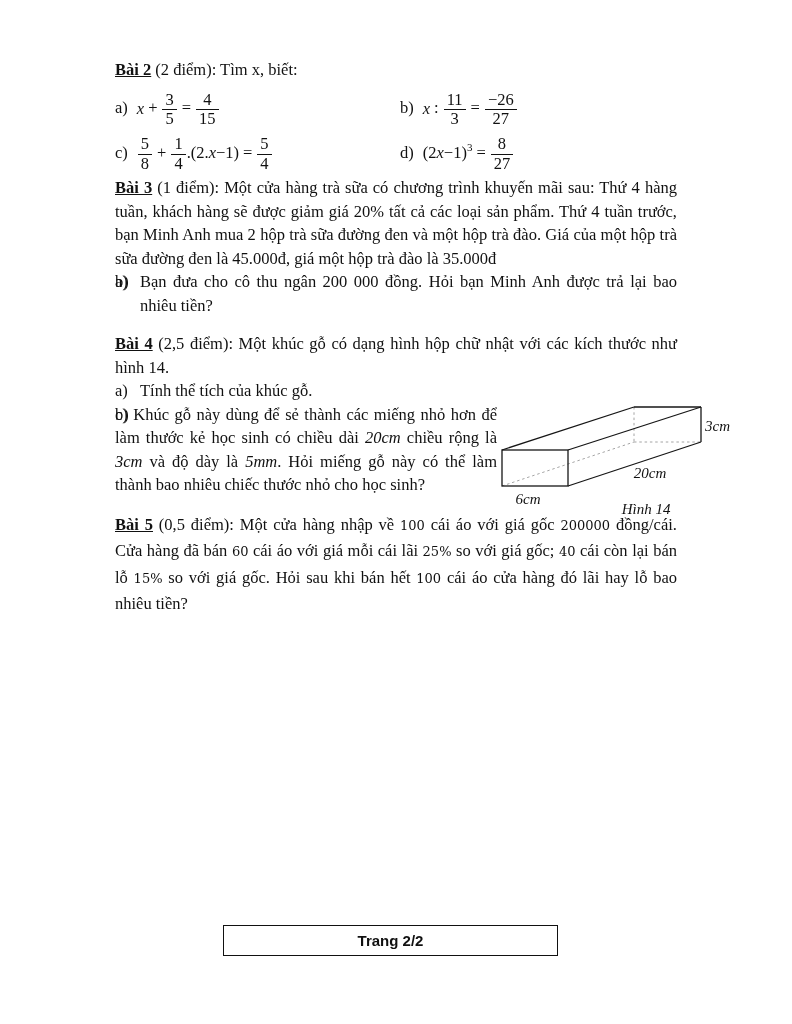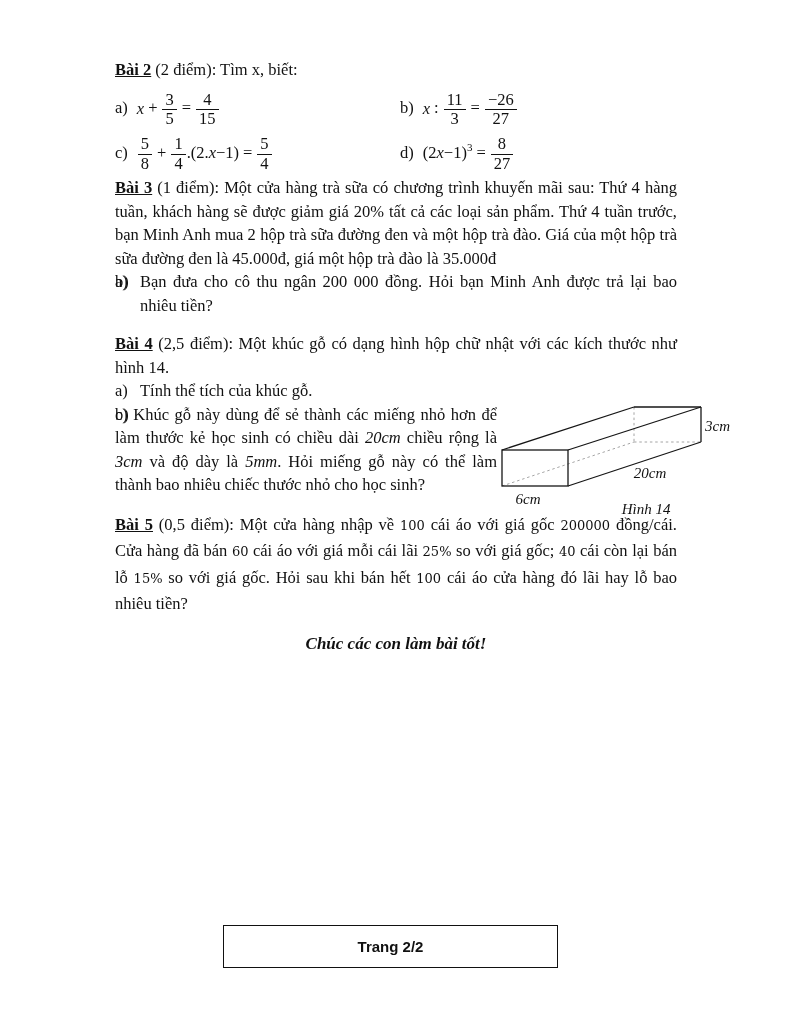--- a/index.html
+++ b/index.html
@@ -36,21 +36,21 @@
   .mi { font-style:italic; }
   .mn { font-family:"DejaVu Serif", serif; font-size:13px; }
   .bai5 { line-height:25.5px; margin-top:15px; }
   .wish { text-align:center; font-weight:bold; font-style:italic; font-size:17px; margin-top:17px; }
   
   .fig { position:absolute; left:495px; top:397px; width:245px; height:126px; }
   .fig svg { width:100%; height:100%; }
   .fig text { font-family:"Liberation Serif", serif; font-style:italic; font-size:15px; fill:#111; }
   
   .footer-box {
-    position:absolute; left:223px; top:925px; width:335px; height:43px;
+    position:absolute; left:223px; top:925px; width:335px; height:31px;
     border:1.5px solid #111;
     display:flex; align-items:center; justify-content:center; gap:12px;
     font-family:"Liberation Sans", sans-serif; font-weight:bold; font-size:15px;
   }
   .mt2 { margin-top:15px; }
 </style>
 </head>
 <body>
 
 <div class="content">
@@ -97,21 +97,20 @@
     <span class="key">b)</span>
   </div>
   <div class="jpara narrow">
     <span>c)</span><span> Khúc gỗ này dùng để sẻ thành các miếng nhỏ hơn để làm thước kẻ học sinh có chiều dài </span><span class="mi">20cm</span><span> chiều rộng là </span><span class="mi">3cm</span><span> và độ dày là </span><span class="mi">5mm</span><span>. Hỏi miếng gỗ này có thể làm thành bao nhiêu chiếc thước nhỏ cho học sinh?</span>
   </div>
 
   <div class="jpara bai5">
     <span class="hdr">Bài 5</span><span> (0,5 điểm): Một cửa hàng nhập về </span><span class="mn">100</span><span> cái áo với giá gốc </span><span class="mn">200000</span><span> đồng/cái. Cửa hàng đã bán </span><span class="mn">60</span><span> cái áo với giá mỗi cái lãi </span><span class="mn">25%</span><span> so với giá gốc; </span><span class="mn">40</span><span> cái còn lại bán lỗ </span><span class="mn">15%</span><span> so với giá gốc. Hỏi sau khi bán hết </span><span class="mn">100</span><span> cái áo cửa hàng đó lãi hay lỗ bao nhiêu tiền?</span>
   </div>
 
-  <div class="wish">Chúc các con làm bài tốt!</div>
 
 </div>
 
 <div class="fig">
   <svg viewBox="0 0 245 126">
 
     <g stroke="#9a9a9a" stroke-width="0.9" stroke-dasharray="2.5,2.8" fill="none">
       <line x1="7" y1="89" x2="139" y2="45"></line>
       <line x1="139" y1="10" x2="139" y2="45"></line>
       <line x1="139" y1="45" x2="206" y2="45"></line>

